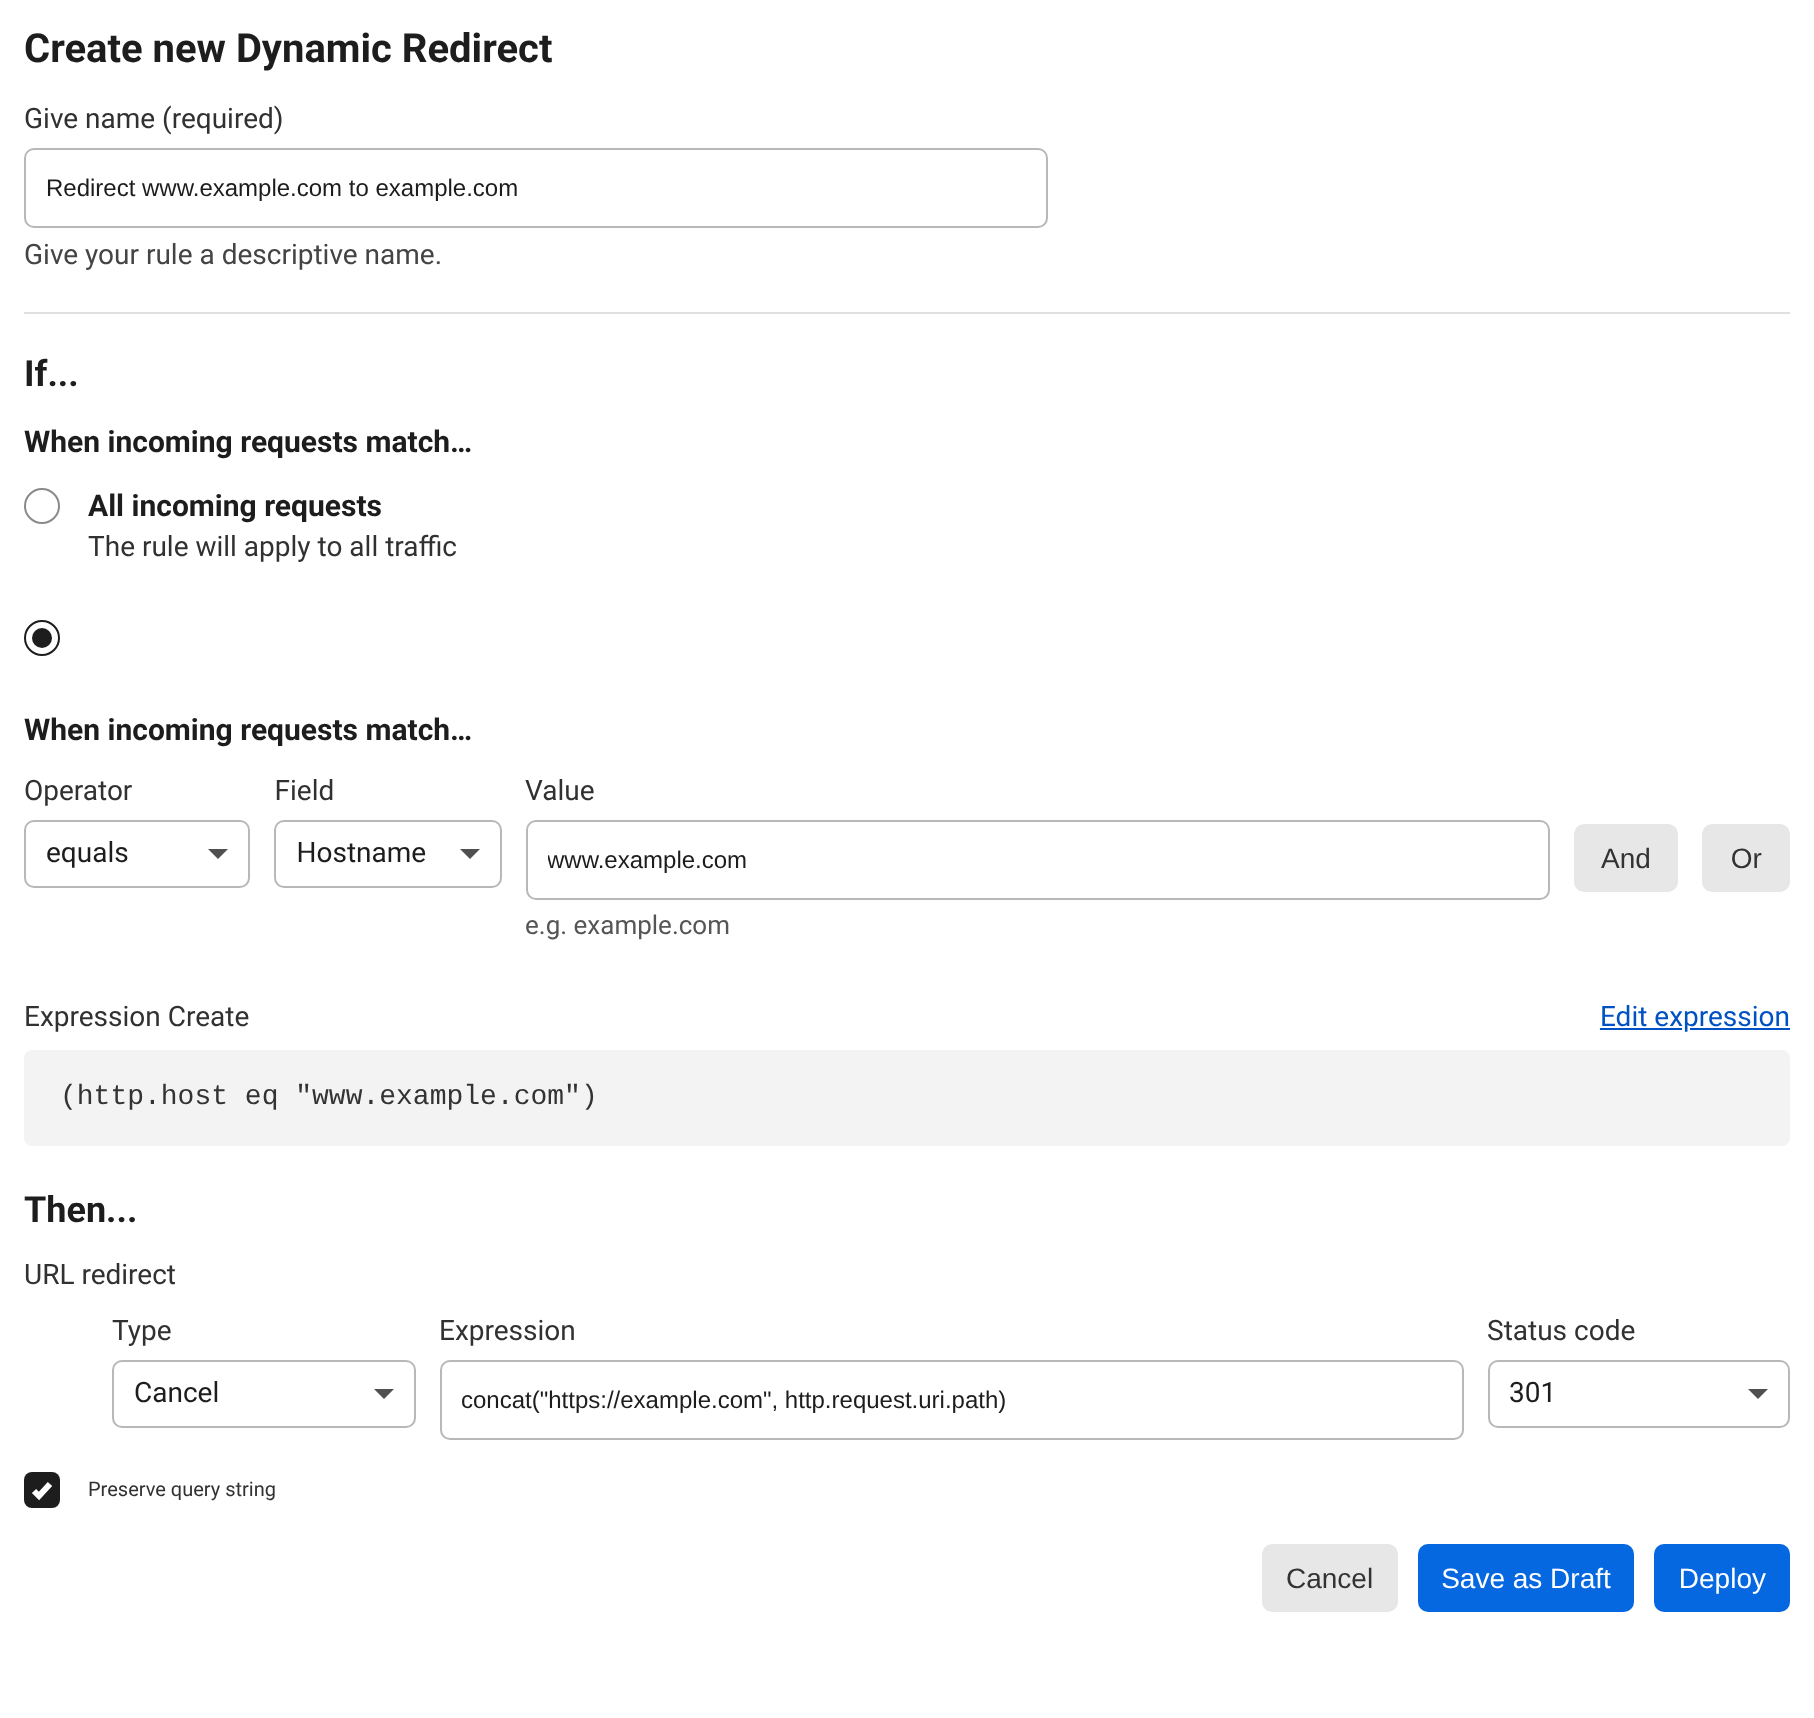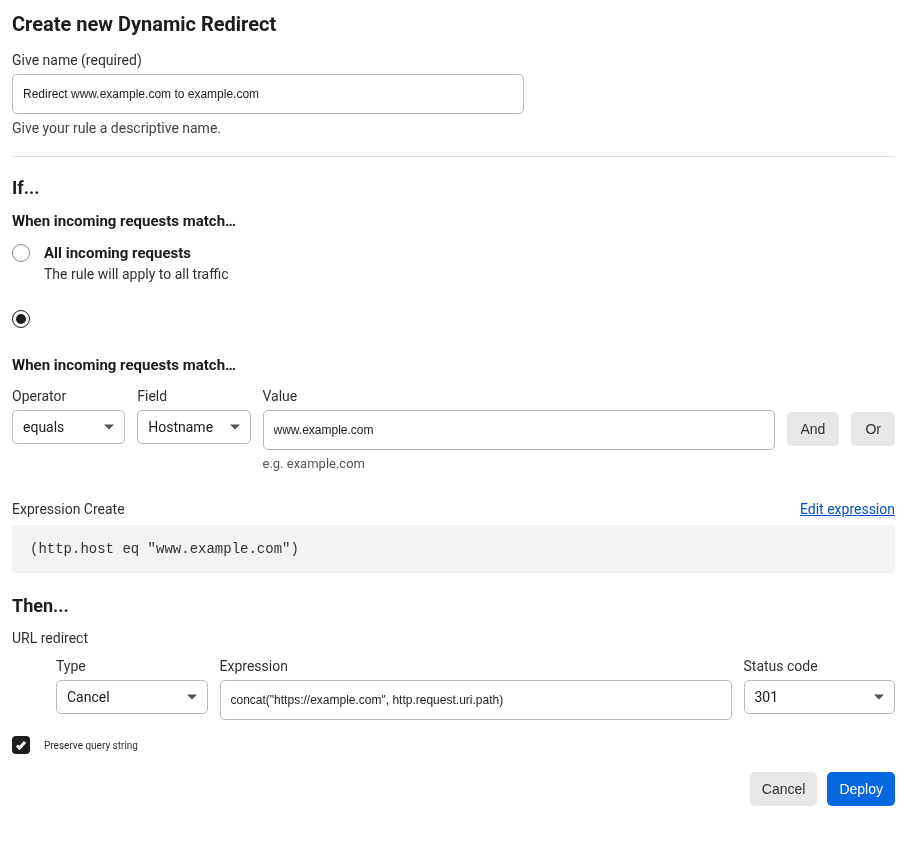--- a/index.html
+++ b/index.html
@@ -331,17 +331,18 @@
       <svg viewBox="0 0 12 12">
           <polyline points="2,6.5 4.5,9 10,3"></polyline>
         </svg>
     </div>
     <span class="checkbox-label">Preserve query string</span>
   </div>
 </div>
 
 <div class="footer-buttons">
   <button class="btn btn-cancel">Cancel</button>
+  <button class="btn btn-primary">Save as Draft</button>
   <button class="btn btn-primary">Deploy</button>
 </div>
 
 
 
 
 </body></html>

